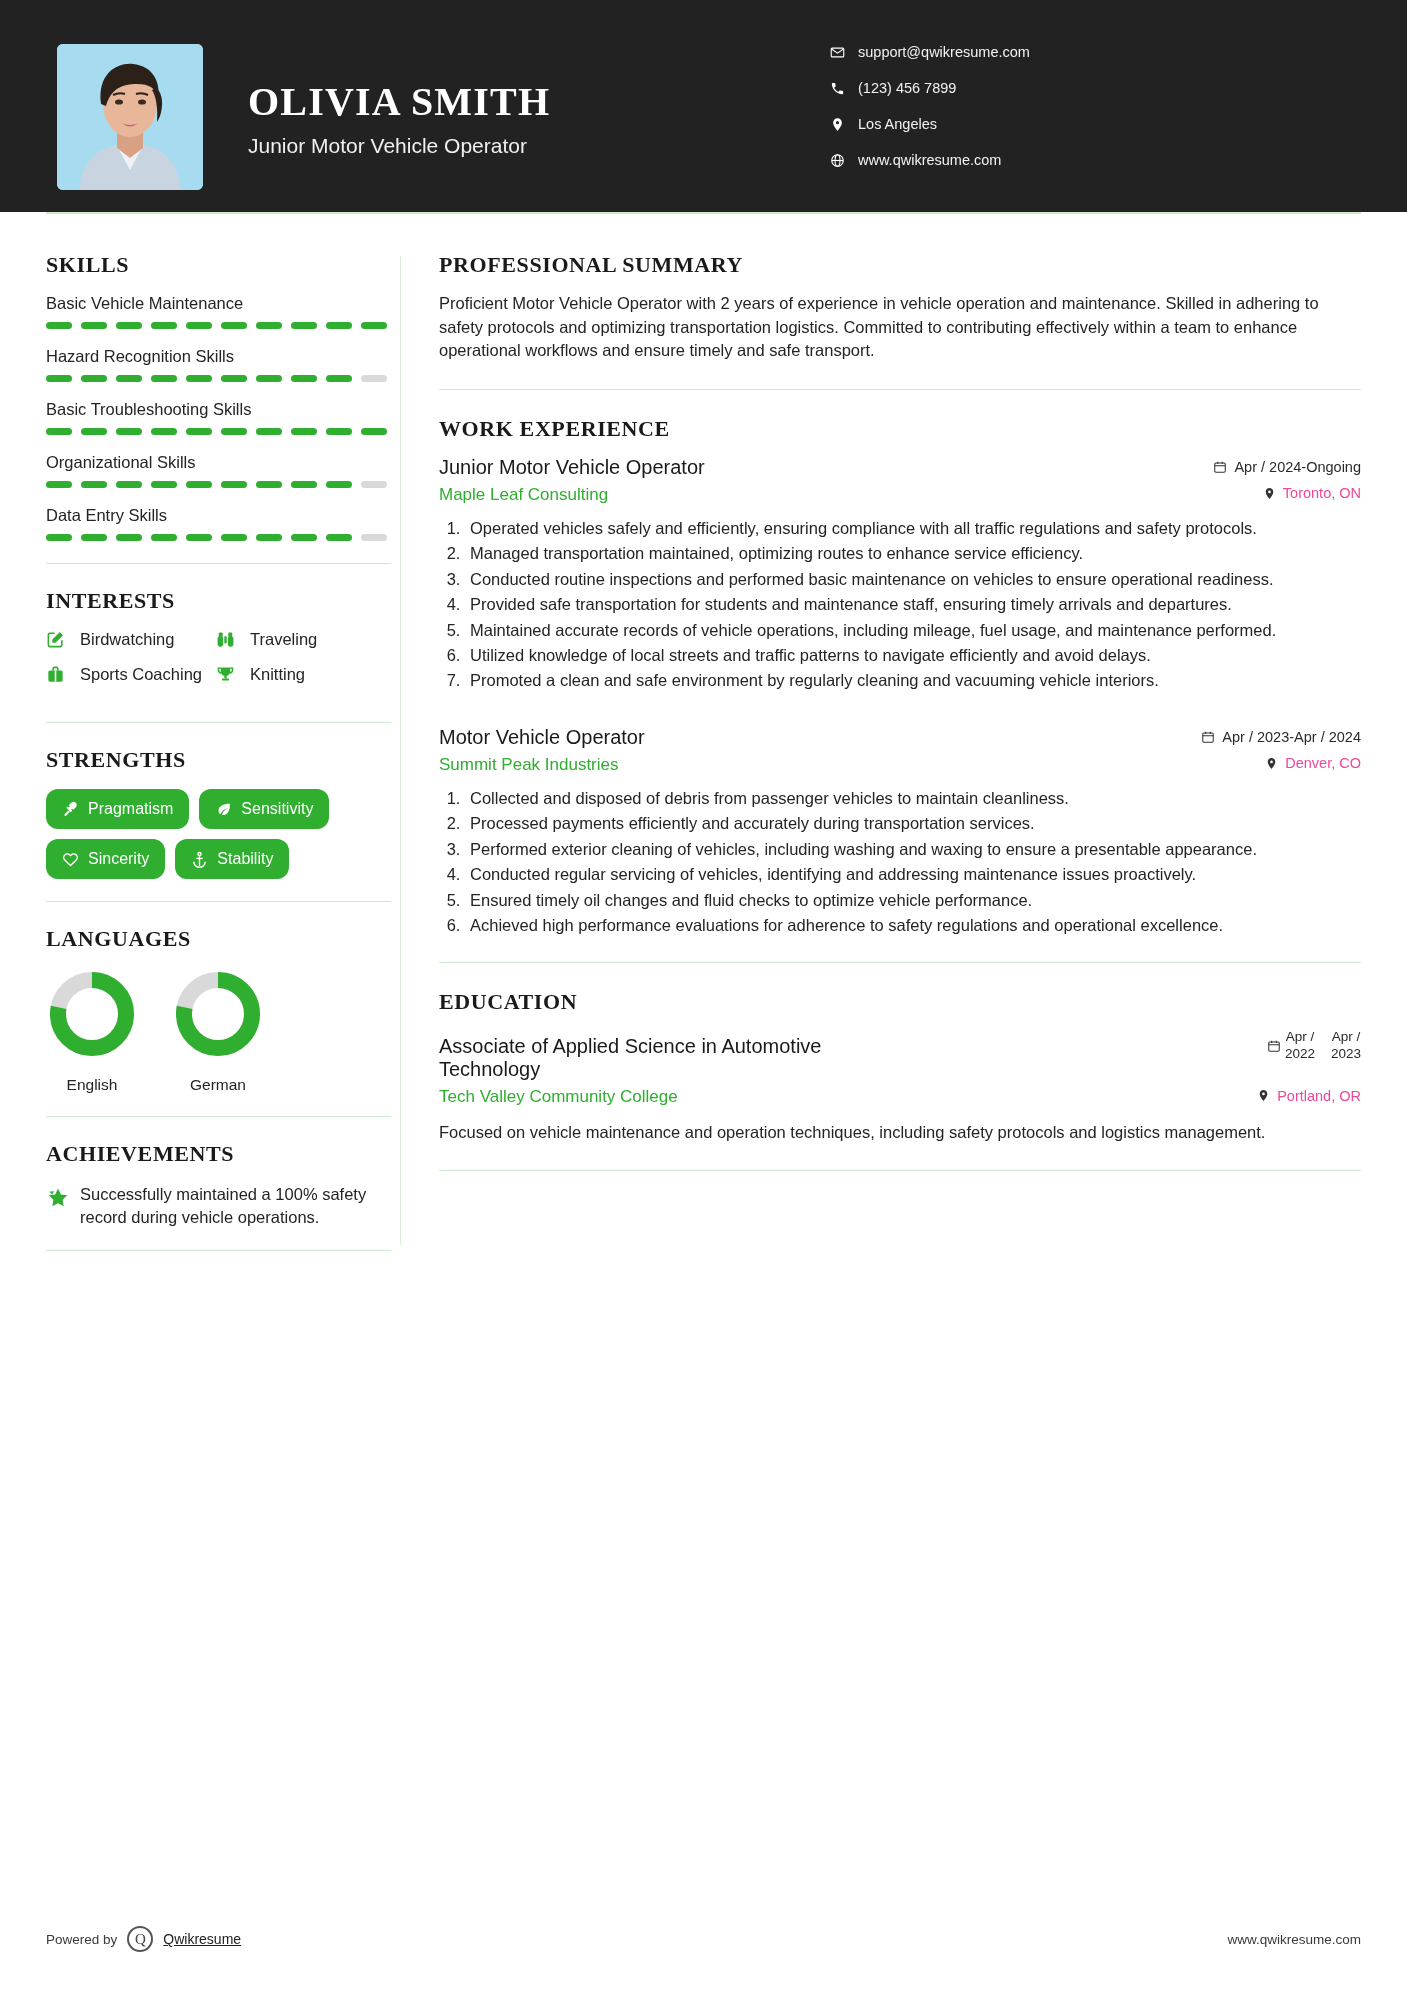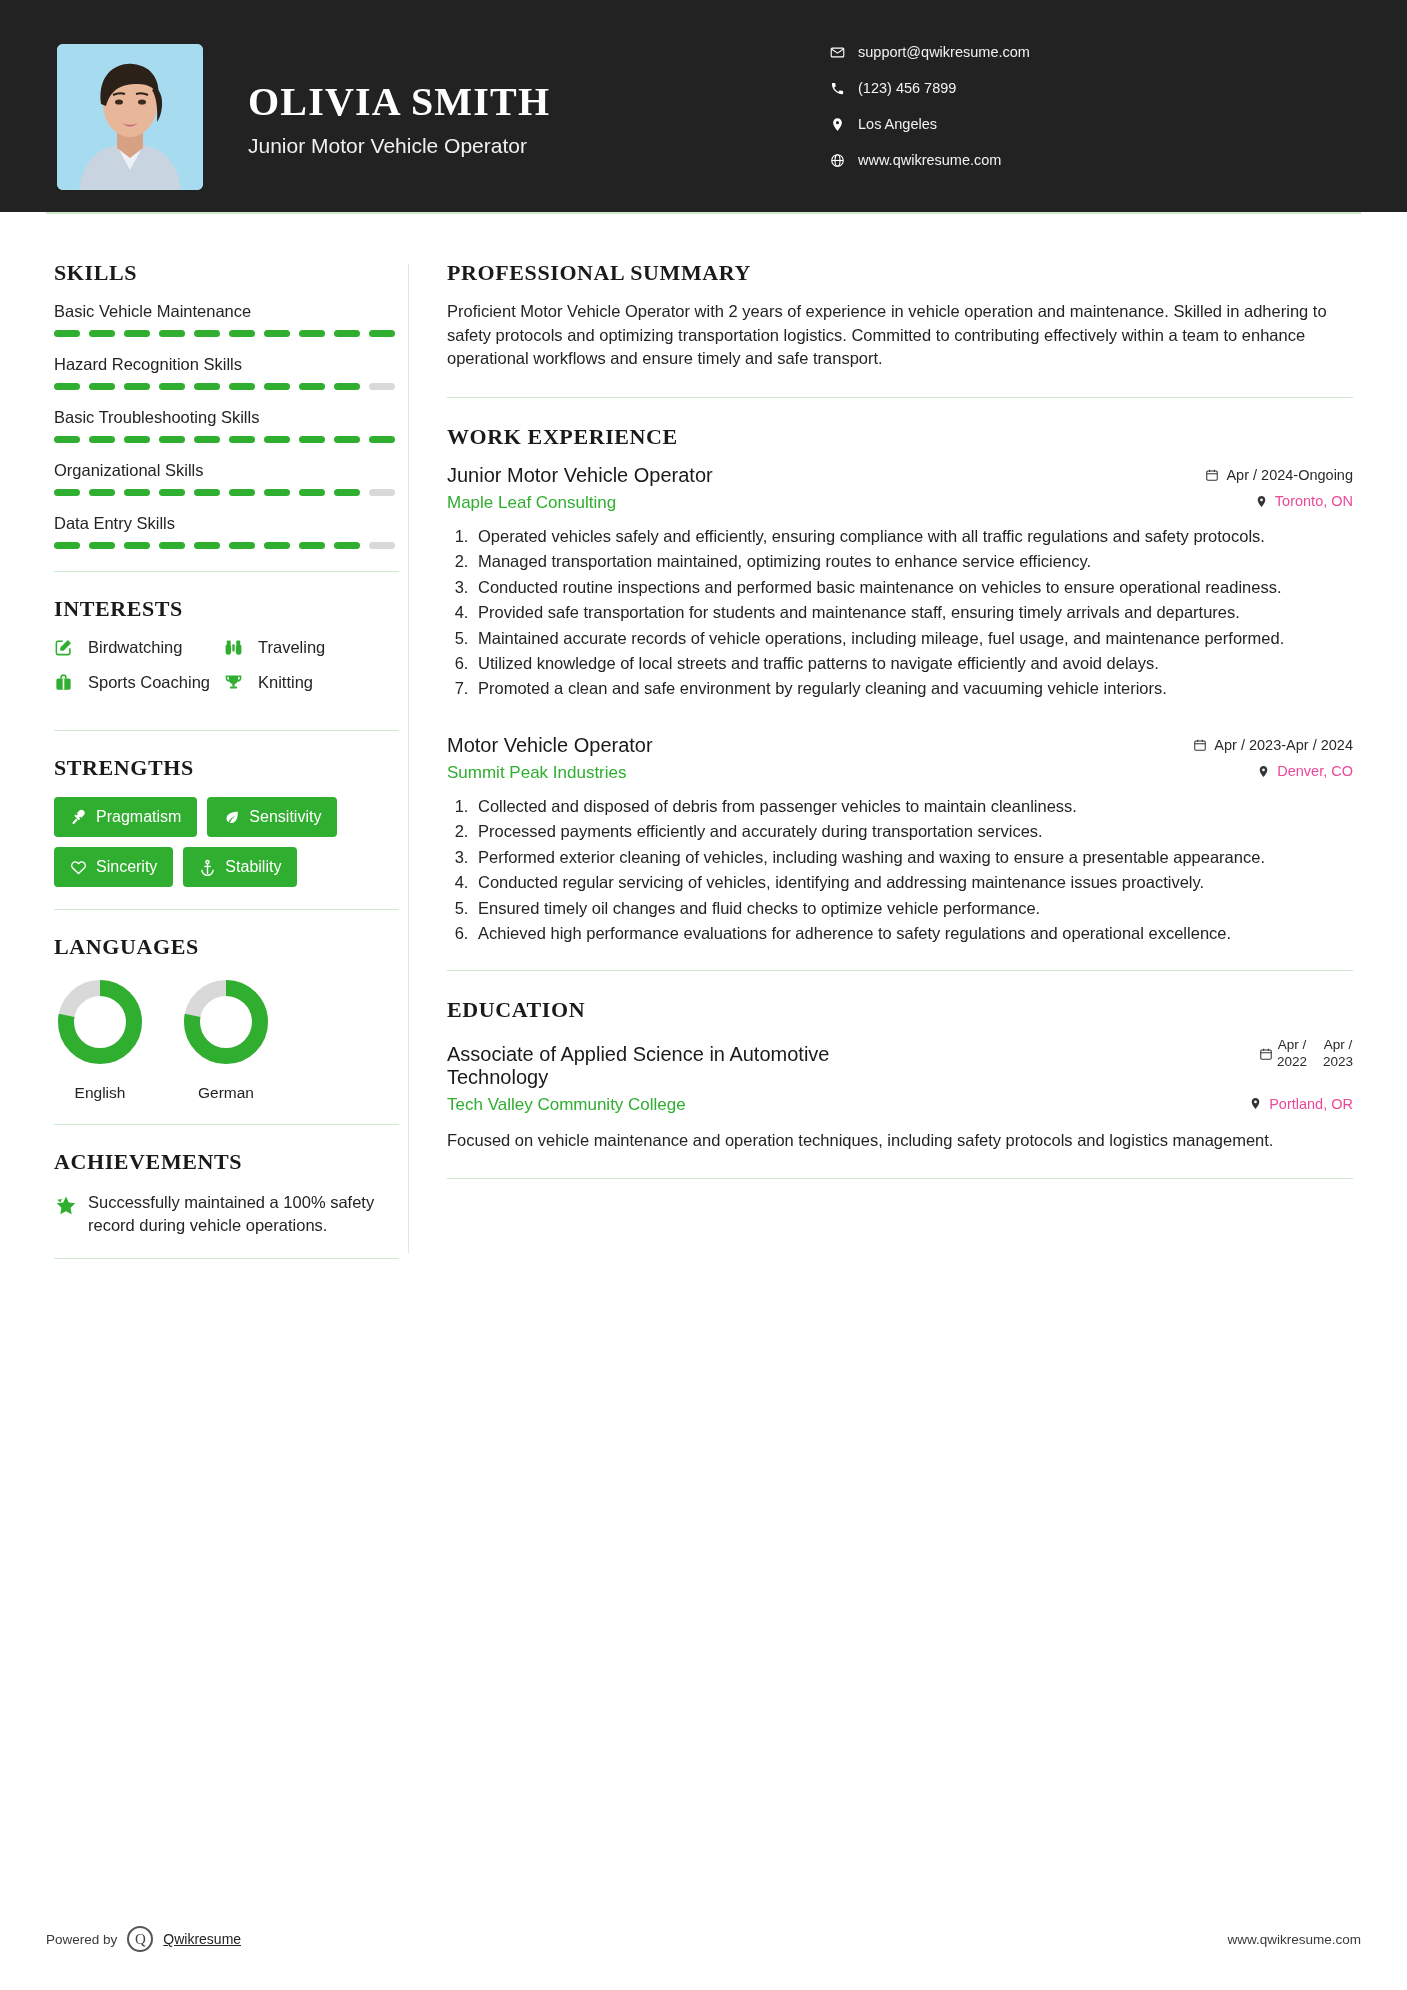--- a/index.html
+++ b/index.html
@@ -37,21 +37,21 @@
     display:flex; align-items:center; margin-bottom:20px;
     color:#f2f2f2; font-size:14.5px;
   }
   .contact-ico {
     width:22px; display:inline-flex; justify-content:center;
     align-items:center; margin-right:10px; color:#ffffff;
   }
   .contact-ico svg { display:block; }
 
   
-  .body-area { display:flex; padding:8px; position:relative; }
+  .body-area { display:flex; padding:0; position:relative; }
   .rule-top {
     position:absolute; left:46px; right:46px; top:0; height:2px;
     background:#cfe9cf;
   }
   .left-col { width:400px; padding:40px 0 0 46px; }
   .divider-v {
     width:1px; background:#d8ecd8; margin:44px 0 30px 0;
     align-self:stretch;
   }
   .right-col { flex:1; padding:40px 46px 0 38px; }
@@ -77,21 +77,21 @@
   .interests-grid { display:flex; flex-wrap:wrap; }
   .interest {
     display:flex; align-items:center; width:170px;
     margin-bottom:16px; font-size:16.5px; color:#242424;
   }
   .interest .ic { width:26px; margin-right:8px; color:#2fae2f; display:inline-flex; }
 
   
   .strengths { display:flex; flex-wrap:wrap; gap:10px; max-width:350px; }
   .strength {
-    background:#2fae2f; color:#fff; border-radius:4px;
+    background:#2fae2f; color:#fff; border-radius:12px;
     padding:11px 16px; font-size:16px; display:flex;
     align-items:center; gap:9px;
   }
   .strength .ic { display:inline-flex; color:#ffffff; }
 
   
   .langs { display:flex; gap:34px; margin-top:6px; }
   .lang { width:92px; text-align:center; }
   .lang-label { margin-top:12px; font-size:15.5px; color:#242424; }
 

